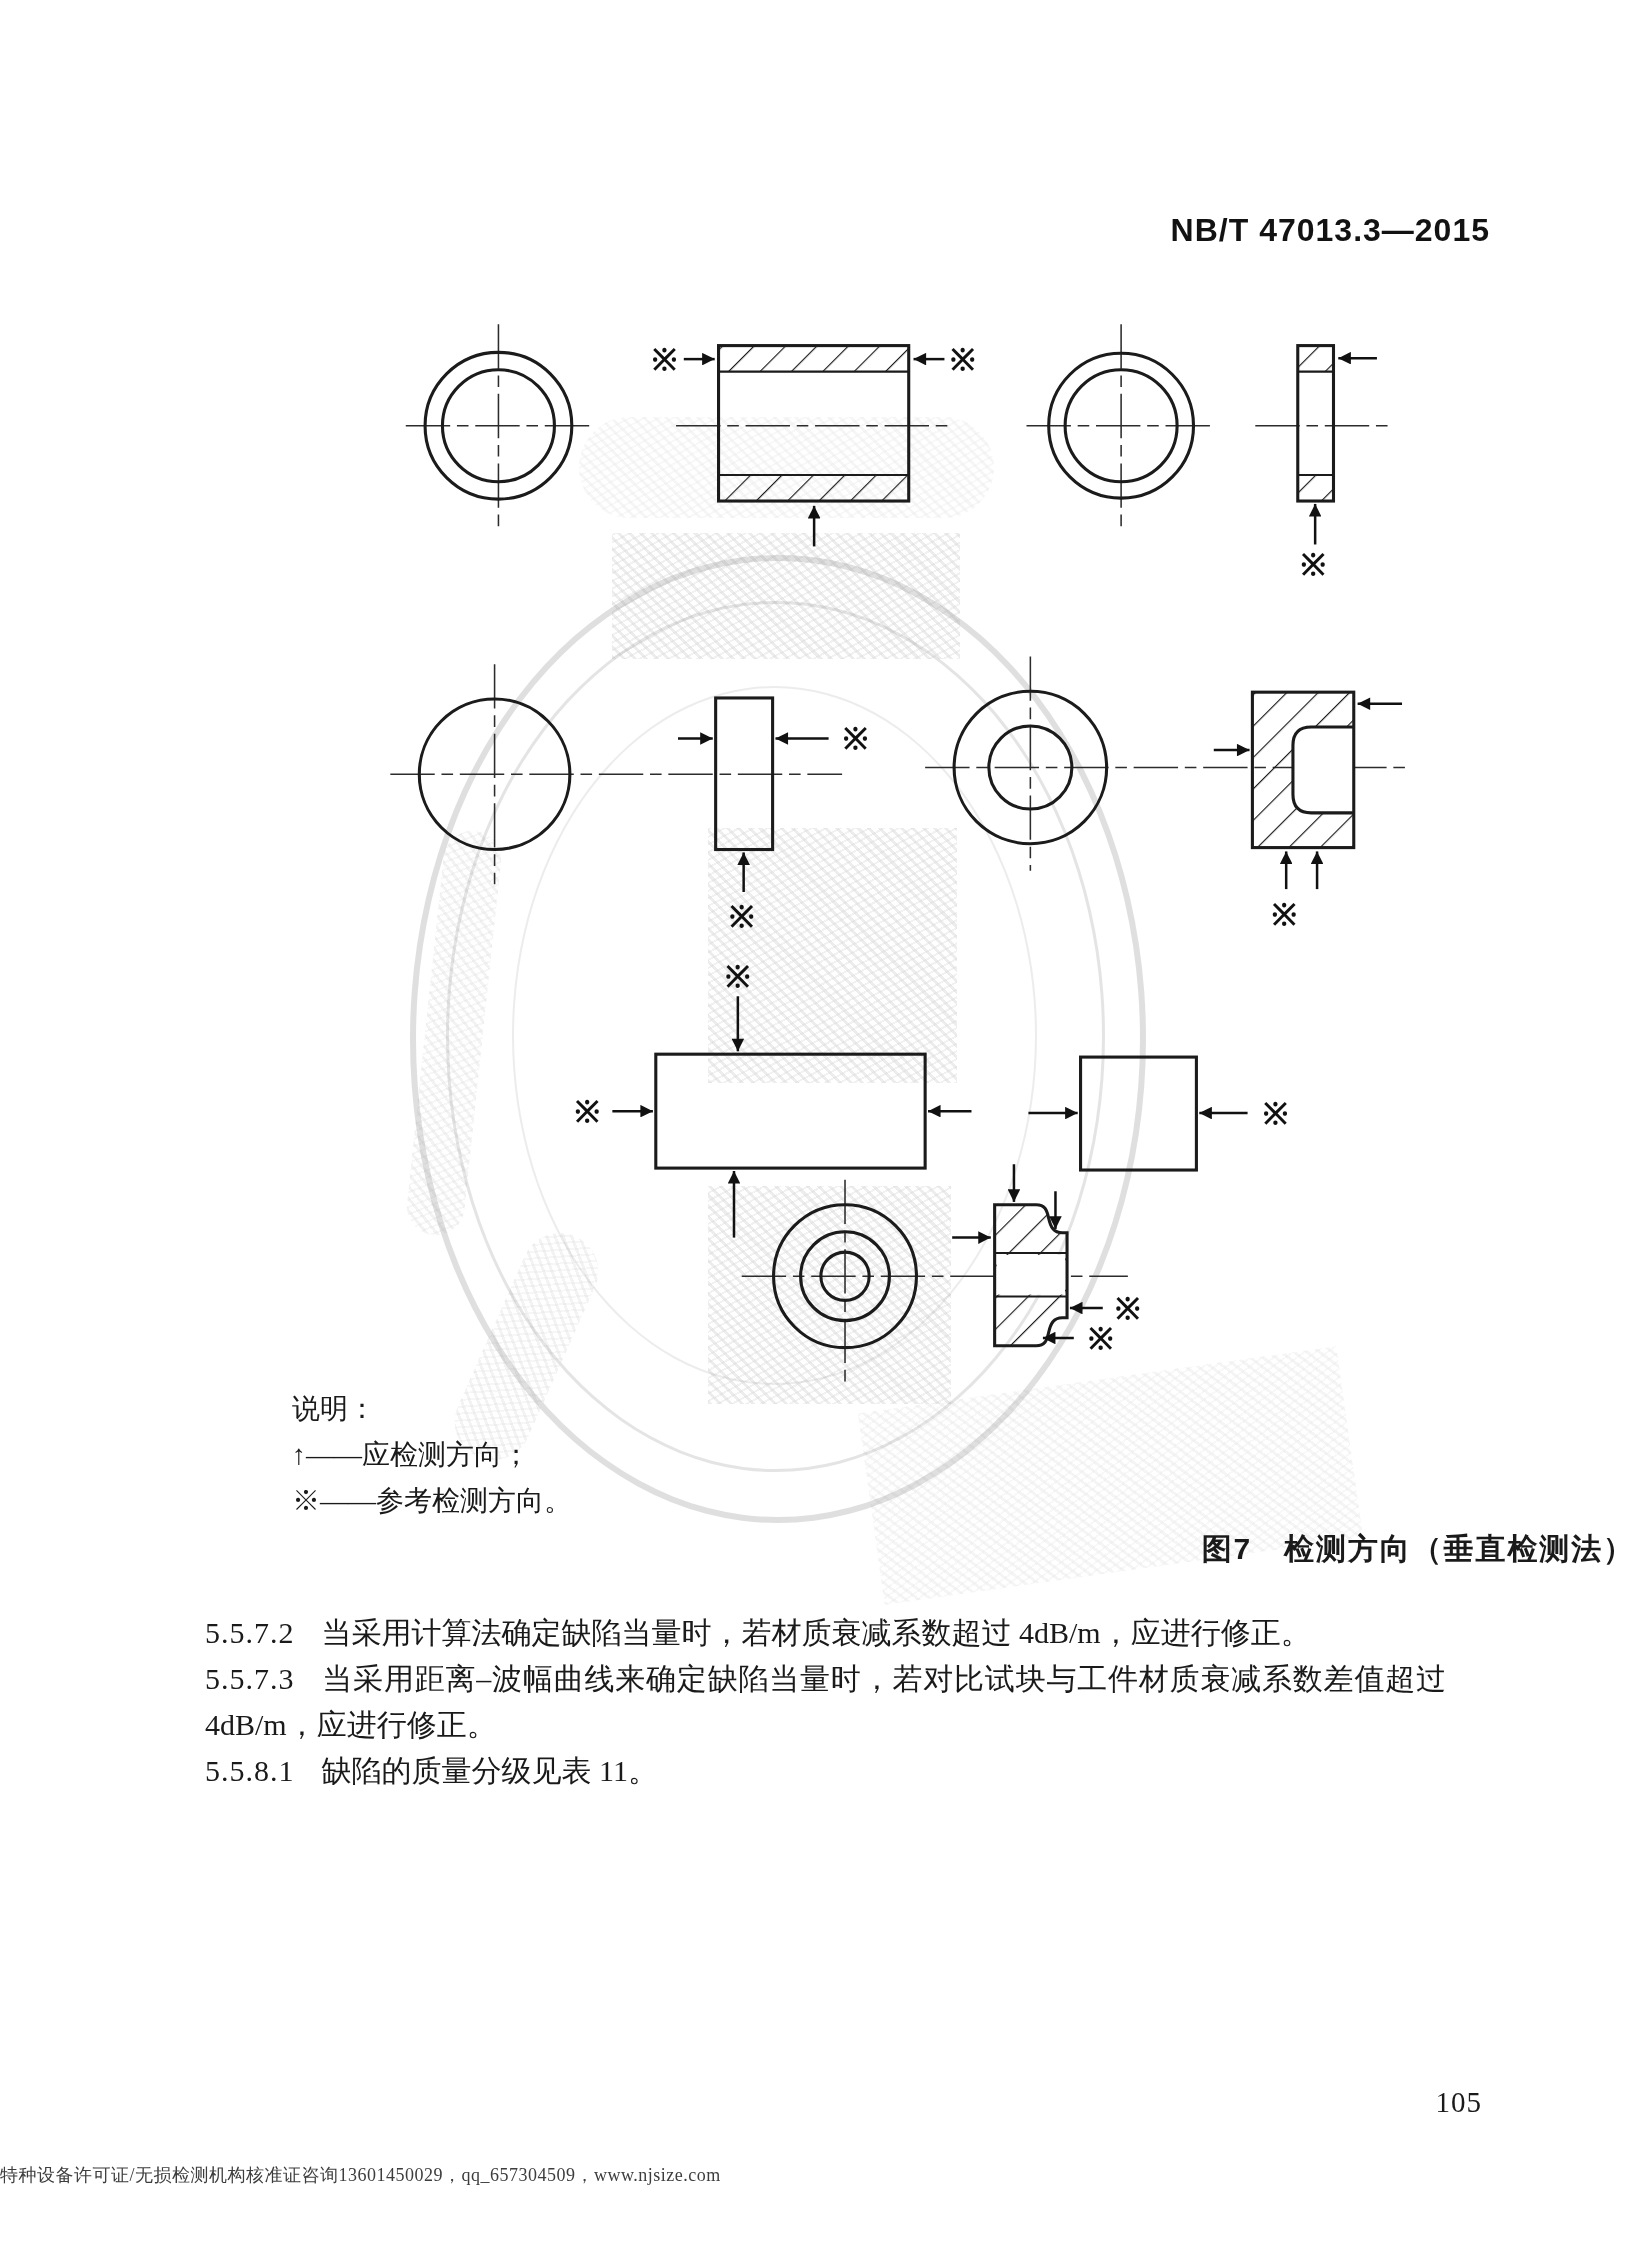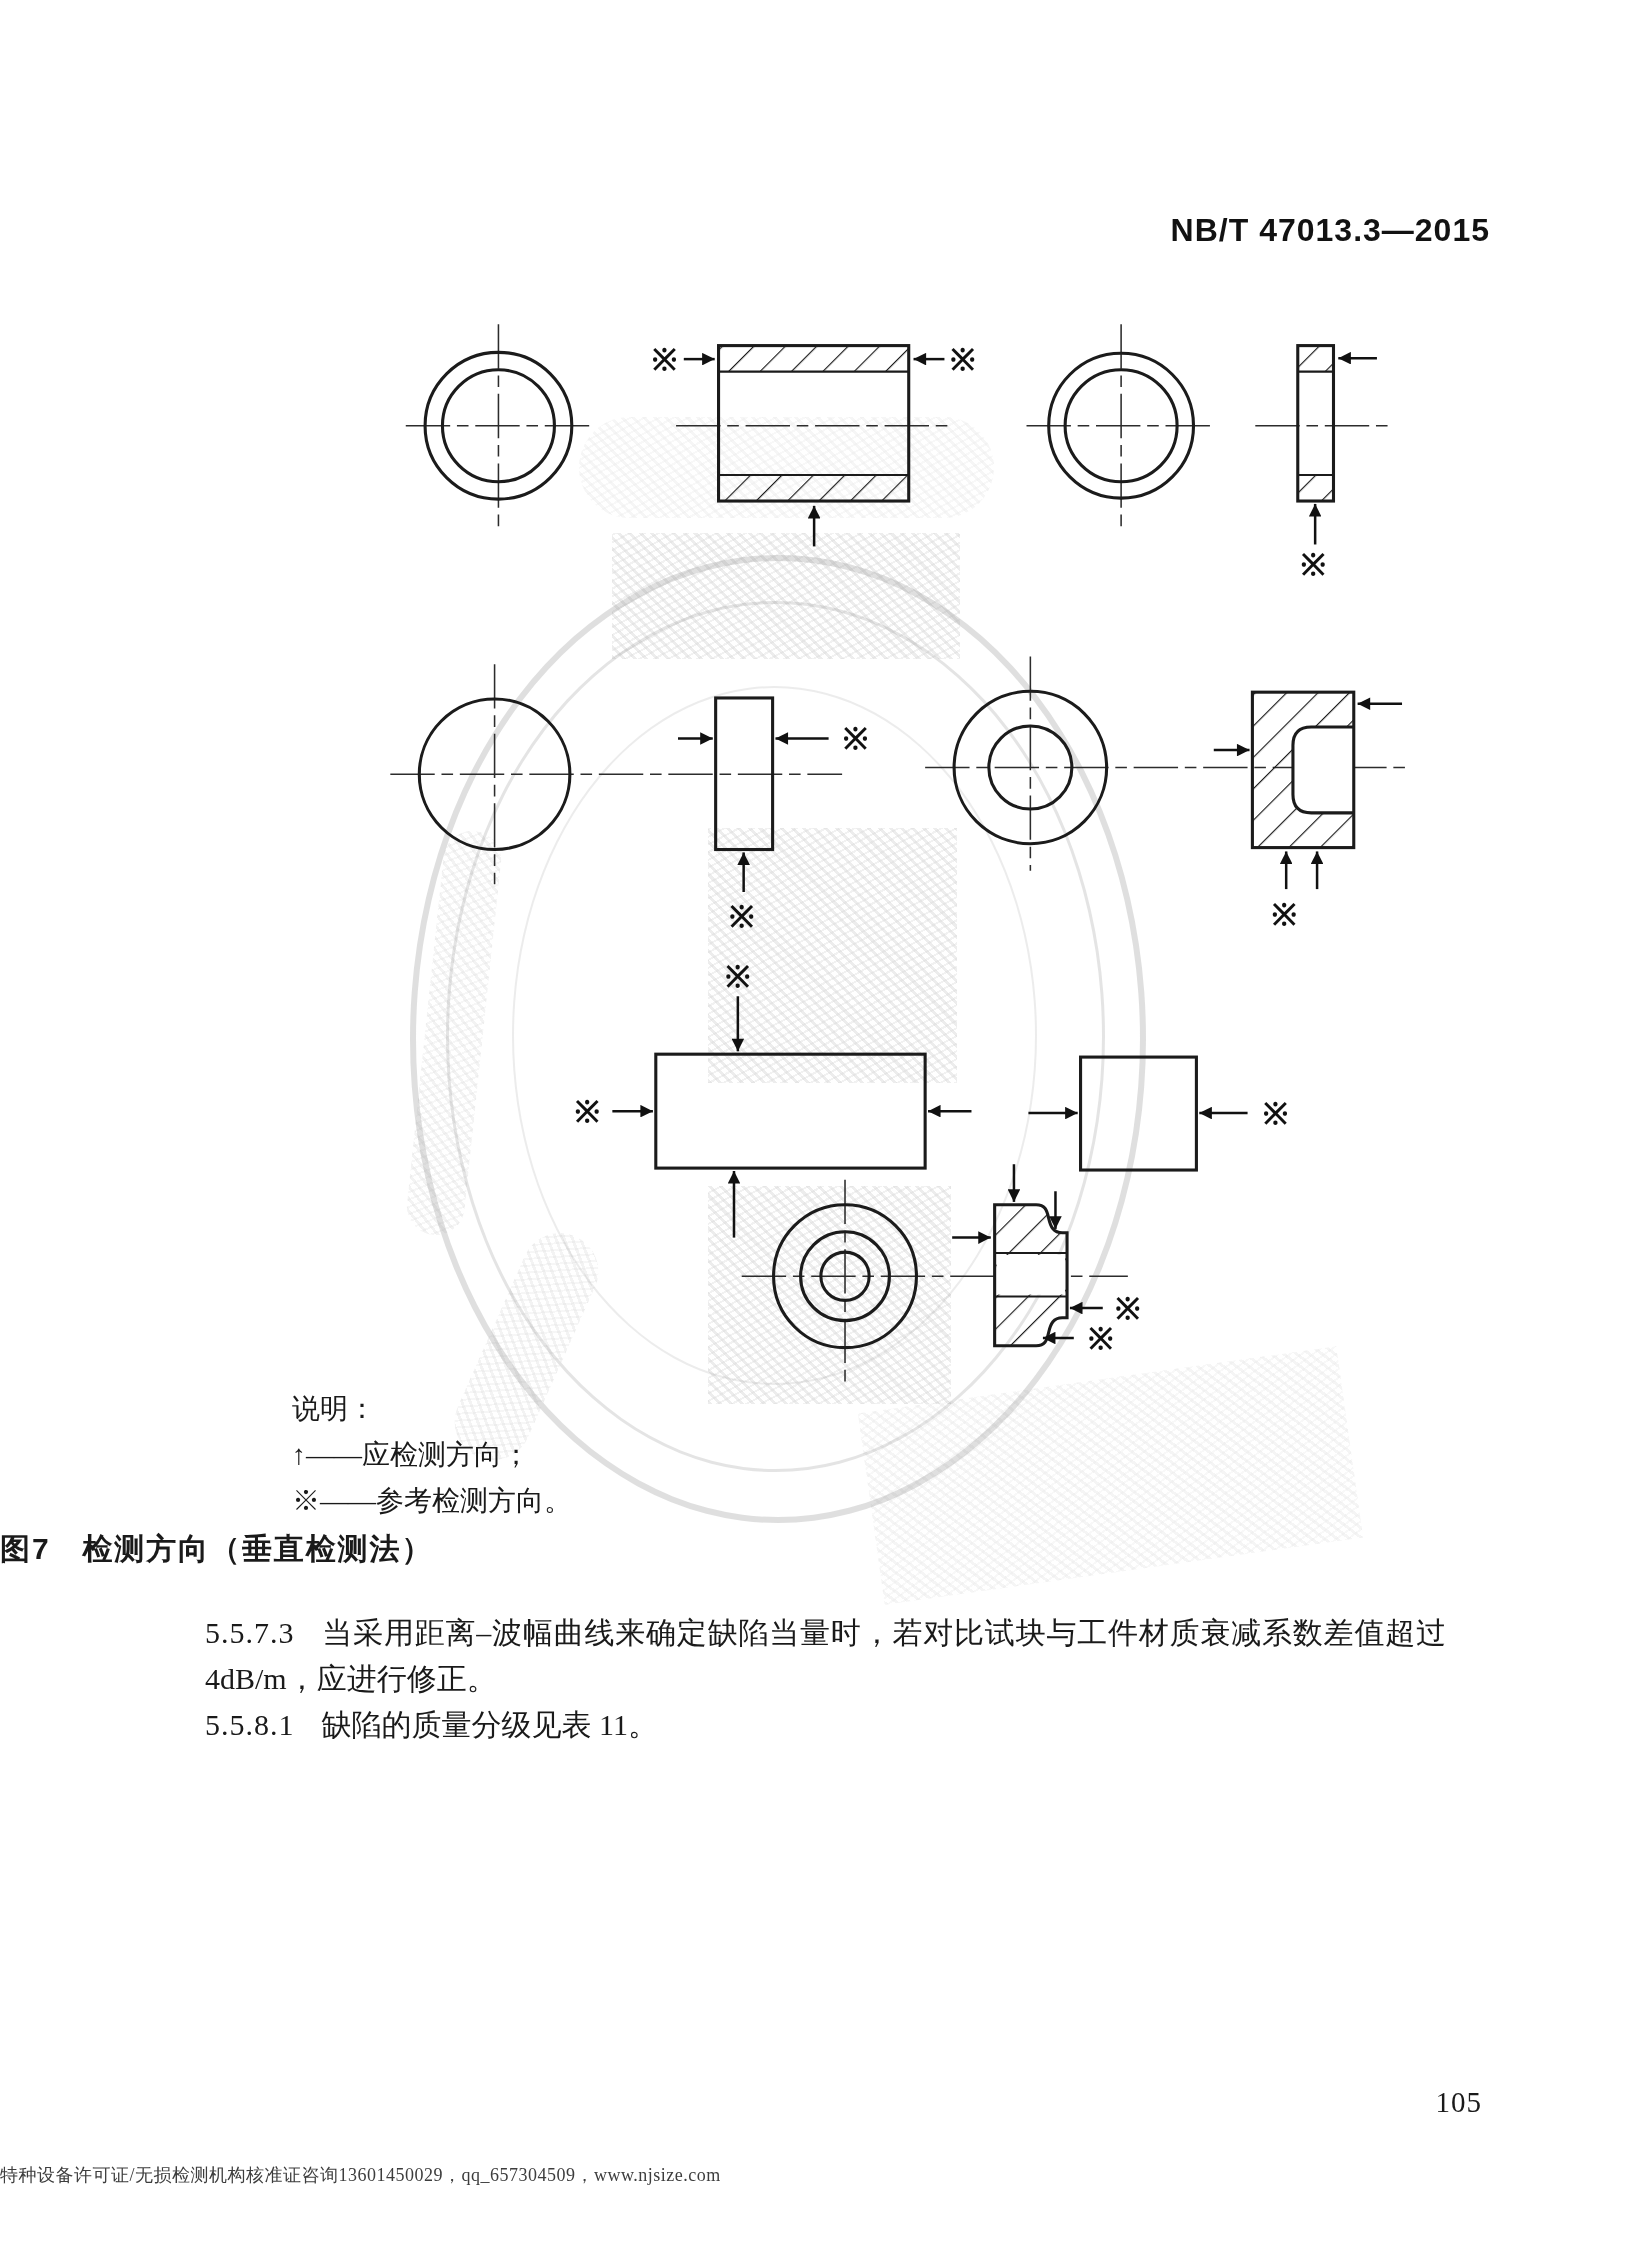--- a/index.html
+++ b/index.html
@@ -51,21 +51,21 @@
 
   
   .txt{position:absolute;z-index:3;}
   .header{
     top:212px;right:145px;
     font-family:Liberation Sans, sans-serif;
     font-weight:700;font-size:32px;letter-spacing:1px;color:#121212;
   }
   .legend{left:259px;top:1386px;font-size:28px;line-height:46px;margin-left:33px;}
   .caption{
-    left:0;top:1529px;width:100%;text-align:left;
+    left:0;top:1529px;width:100%;text-align:right;
     font-weight:700;font-size:30px;letter-spacing:1.9px;
     font-family:"Liberation Sans","DejaVu Sans",sans-serif;
   }
   .bodytext{left:205px;top:1610px;width:1241px;font-size:30px;line-height:46px;}
   .para{margin:0;text-align:justify;}
   .pnum{margin-right:27px;letter-spacing:1px;}
   .pagenum{top:2086px;right:153px;font-size:29px;letter-spacing:1px;}
   .footer{
     left:0;top:2163px;width:100%;
     font-size:18px;color:#3d3d3d;letter-spacing:0.5px;
@@ -221,20 +221,23 @@
   <div class="txt legend">
     <div>说明：</div>
     <div>↑——应检测方向；</div>
     <div>※——参考检测方向。</div>
   </div>
 
   <div class="txt caption">图7　检测方向（垂直检测法）</div>
 
   <div class="txt bodytext">
     <p class="para">
+      <span class="pnum">5.5.7.2</span><span>当采用计算法确定缺陷当量时，若材质衰减系数超过 4dB/m，应进行修正。</span>
+    </p>
+    <p class="para">
       <span class="pnum">5.5.7.3</span><span>当采用距离–波幅曲线来确定缺陷当量时，若对比试块与工件材质衰减系数差值超过 4dB/m，应进行修正。</span>
     </p>
     <p class="para">
       <span class="pnum">5.5.8.1</span><span>缺陷的质量分级见表 11。</span>
     </p>
   </div>
 
   <div class="txt pagenum">105</div>
   <div class="txt footer">特种设备许可证/无损检测机构核准证咨询13601450029，qq_657304509，www.njsize.com</div>
 

